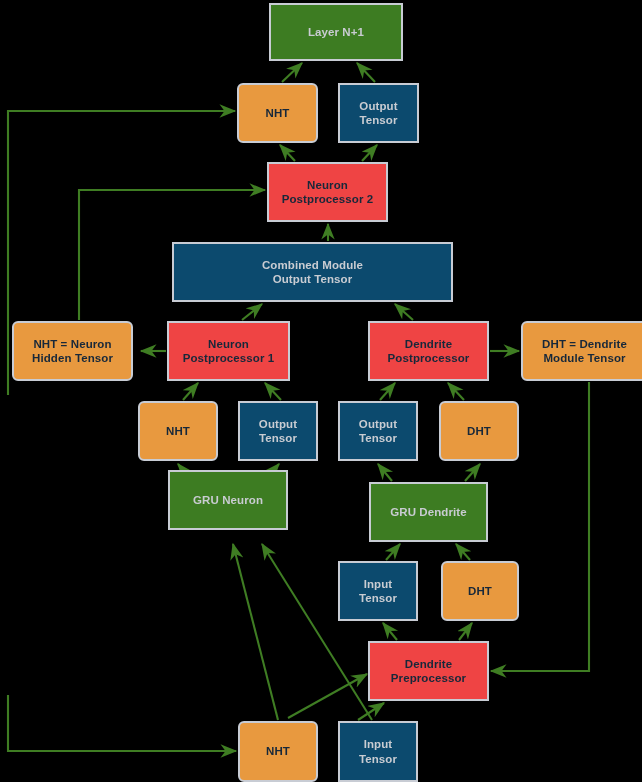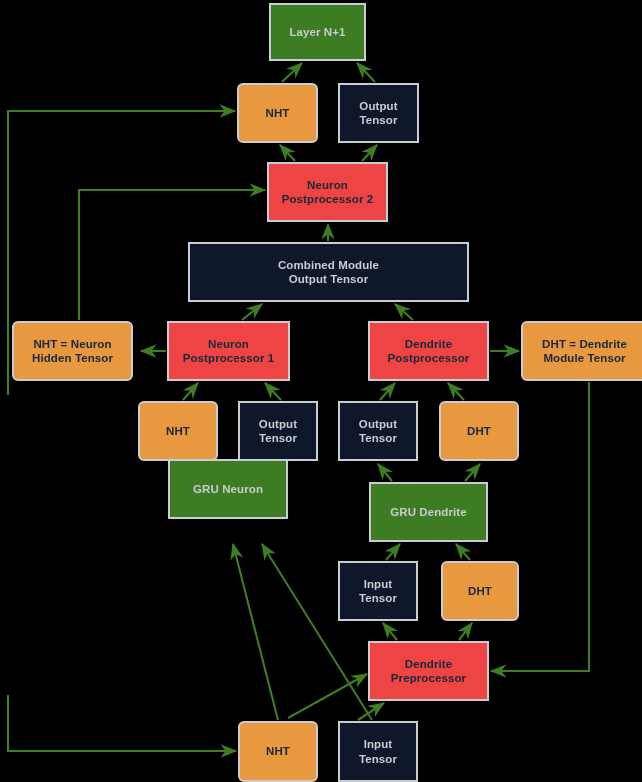--- a/index.html
+++ b/index.html
@@ -5,21 +5,21 @@
   html,body{margin:0;padding:0;background:#000;}
   body{width:642px;height:782px;overflow:hidden;font-family:"Liberation Sans",sans-serif;}
   #stage{position:relative;width:642px;height:782px;background:#000;}
   svg#edges{position:absolute;left:0;top:0;width:642px;height:782px;}
   .node{position:absolute;box-sizing:border-box;border:2px solid #c8ccd4;
         display:flex;align-items:center;justify-content:center;text-align:center;
         font-size:11.5px;font-weight:bold;line-height:1.25;letter-spacing:.1px;}
   .green{background:#3d7c22;color:#c9ccd2;}
   .orange{background:#e8993f;color:#17283a;border-radius:6px;}
   .red{background:#ef4444;color:#17283a;}
-  .navy{background:#0f172a;color:#c9ccd2;}
+  .navy{background:#0c4a6e;color:#c9ccd2;}
   .node span{display:block;pointer-events:none;white-space:pre-line;padding:0 4px;}
 </style>
 </head>
 <body>
 
 <div id="stage">
 
   <svg id="edges" viewBox="0 0 642 782" xmlns="http://www.w3.org/2000/svg">
     <defs>
       <marker id="ah" markerWidth="9" markerHeight="9" refX="7.4" refY="3.2" orient="auto" markerUnits="strokeWidth">
@@ -73,35 +73,35 @@
       <path d="M79,320 L79,190 L265,190"></path>
 
       <path d="M8,395 L8,111 L235,111"></path>
 
       <path d="M589,382 L589,671 L491,671"></path>
 
       <path d="M8,695 L8,751 L236,751"></path>
     </g>
   </svg>
 
-  <div class="node green" style="left: 269px; top: 3px; width: 97px; height: 58px;">
+  <div class="node green" style="left: 269px; top: 3px; width: 134px; height: 58px;">
       <span>Layer N+1</span>
     </div>
   <div class="node orange" style="left: 237px; top: 83px; width: 81px; height: 60px;">
       <span>NHT</span>
     </div>
   <div class="node navy" style="left: 338px; top: 83px; width: 81px; height: 60px;">
       <span>Output
 Tensor</span>
     </div>
   <div class="node red" style="left: 267px; top: 162px; width: 121px; height: 60px;">
       <span>Neuron
 Postprocessor 2</span>
     </div>
-  <div class="node navy" style="left: 188px; top: 242px; width: 281px; height: 60px;">
+  <div class="node navy" style="left: 172px; top: 242px; width: 281px; height: 60px;">
       <span>Combined Module
 Output Tensor</span>
     </div>
   <div class="node orange" style="left: 12px; top: 321px; width: 121px; height: 60px;">
       <span>NHT = Neuron
 Hidden Tensor</span>
     </div>
   <div class="node red" style="left: 167px; top: 321px; width: 123px; height: 60px;">
       <span>Neuron
 Postprocessor 1</span>
@@ -121,21 +121,21 @@
       <span>Output
 Tensor</span>
     </div>
   <div class="node navy" style="left: 338px; top: 401px; width: 80px; height: 60px;">
       <span>Output
 Tensor</span>
     </div>
   <div class="node orange" style="left: 439px; top: 401px; width: 80px; height: 60px;">
       <span>DHT</span>
     </div>
-  <div class="node green" style="left: 168px; top: 459px; width: 120px; height: 60px;">
+  <div class="node green" style="left: 168px; top: 470px; width: 120px; height: 60px;">
       <span>GRU Neuron</span>
     </div>
   <div class="node green" style="left: 369px; top: 482px; width: 119px; height: 60px;">
       <span>GRU Dendrite</span>
     </div>
   <div class="node navy" style="left: 338px; top: 561px; width: 80px; height: 60px;">
       <span>Input
 Tensor</span>
     </div>
   <div class="node orange" style="left: 441px; top: 561px; width: 78px; height: 60px;">

